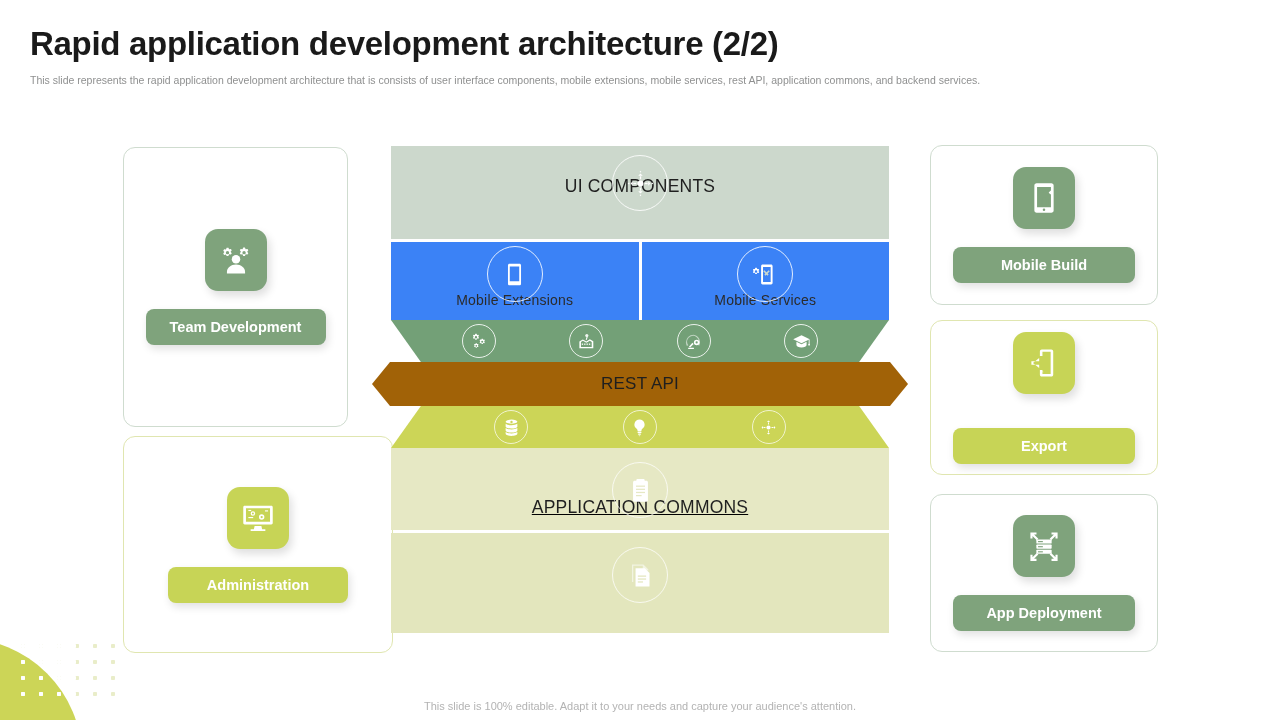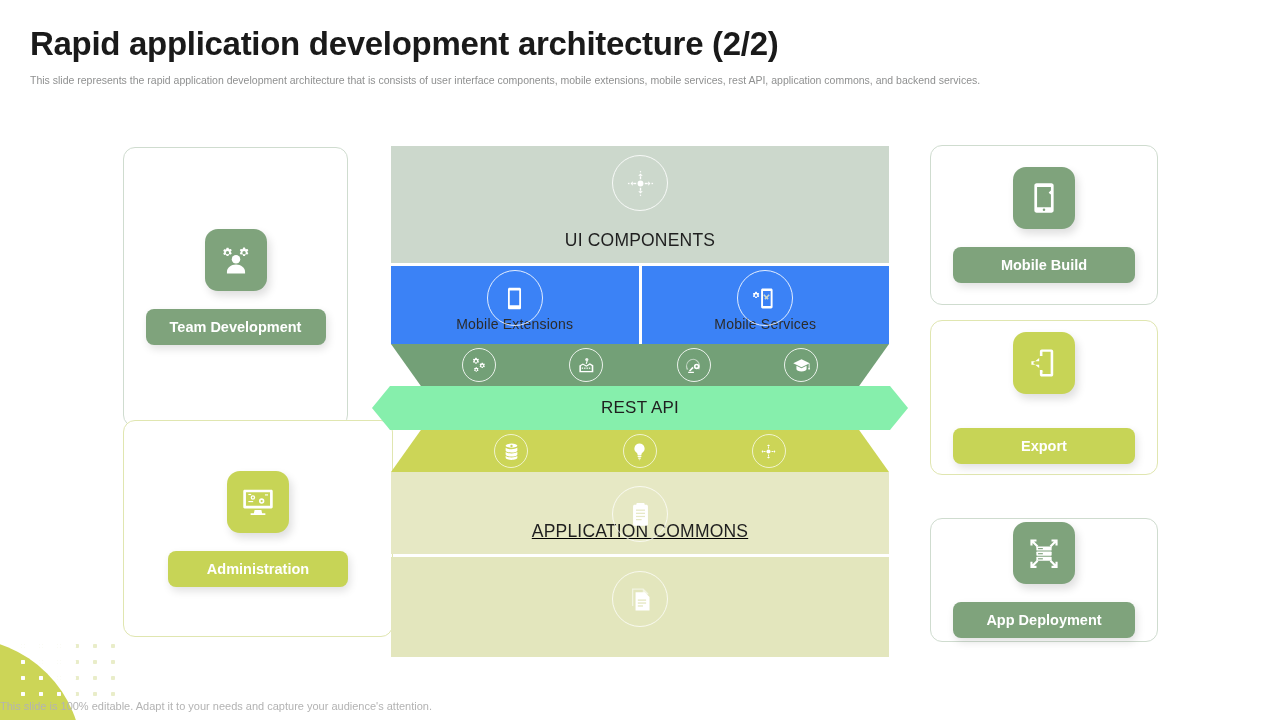--- a/index.html
+++ b/index.html
@@ -73,27 +73,27 @@
     display: flex; align-items: center; justify-content: center;
     color: #ffffff; font-size: 14.5px; font-weight: 700;
     height: 36px;
     box-shadow: 2px 4px 8px rgba(0,0,0,0.12);
   }
   .pill.green { background: #7fa37c; }
   .pill.lime  { background: #c7d456; }
 
   
   #card-team  { left: 123px; top: 147px; width: 225px; height: 280px; }
-  #card-admin { left: 123px; top: 420px; width: 270px; height: 217px; }
+  #card-admin { left: 123px; top: 436px; width: 270px; height: 217px; }
   #card-team .pill, #card-admin .pill { width: 180px; }
 
   
   #card-mobile-build  { left: 930px; top: 145px; width: 228px; height: 160px; justify-content: center; }
   #card-export        { left: 930px; top: 320px; width: 228px; height: 155px; gap: 16px; }
-  #card-app-deploy    { left: 930px; top: 518px; width: 228px; height: 124px; align-items: center; }
+  #card-app-deploy    { left: 930px; top: 494px; width: 228px; height: 158px; align-items: center; }
   #card-mobile-build .pill, #card-export .pill, #card-app-deploy .pill { width: 182px; }
 
   
   #stack { position: absolute; left: 391px; top: 146px; width: 498px; }
 
   .band {
     position: relative;
     display: flex; flex-direction: column;
     align-items: center; justify-content: flex-end;
   }
@@ -107,21 +107,21 @@
     width: 56px; height: 56px; border-radius: 50%;
     border: 1.3px solid rgba(255,255,255,0.85);
     display: flex; align-items: center; justify-content: center;
   }
   .circ svg { width: 27px; height: 27px; fill: #ffffff; }
   .circ.sm { width: 34px; height: 34px; border-width: 1.1px; }
   .circ.sm svg { width: 19px; height: 19px; }
 
   
   #band-ui {
-    height: 117px; background: #ccd8cc;
+    height: 93px; background: #ccd8cc; justify-content: center;
   }
   #band-ui .circ { position: absolute; top: 9px; left: 50%; transform: translateX(-50%); }
 
   
   #row-mobile {
     display: flex; height: 78px; margin-top: 3px;
   }
   #row-mobile > div {
     flex: 1; background: #3b82f6; position: relative;
     display: flex; flex-direction: column; align-items: center; justify-content: flex-end;
@@ -132,21 +132,21 @@
   
   #trap-green {
     height: 42px; background: #73a077;
     clip-path: polygon(0 0, 100% 0, 94% 100%, 6% 100%);
     display: flex; align-items: center; justify-content: space-around;
     padding: 0 34px;
   }
   
   #rest-api {
     position: absolute; left: -19px; width: 536px; height: 44px;
-    background: #86efac;
+    background: #a16207;
     clip-path: polygon(0 50%, 18px 0, calc(100% - 18px) 0, 100% 50%, calc(100% - 18px) 100%, 18px 100%);
     display: flex; align-items: center; justify-content: center;
     margin-top: 0;
     box-shadow: 0 1px 3px rgba(0,0,0,0.05);
   }
   #rest-api .band-label { padding-bottom: 0; font-size: 17px; }
 
   
   #trap-lime {
     height: 42px; background: #ccd557;
@@ -161,21 +161,21 @@
   #band-backend { height: 100px; background: #e3e6bd; margin-top: 3px; }
   #band-commons .circ, #band-backend .circ {
     position: absolute; top: 14px; left: 50%; transform: translateX(-50%);
     border-color: rgba(255,255,255,0.75);
   }
   #band-commons .circ svg, #band-backend .circ svg { fill: #ffffff; }
 
   
   .footer {
     position: absolute; left: 0; right: 0; bottom: 8px;
-    font-size: 11px; color: #b3b3b3;
+    text-align: center; font-size: 11px; color: #b3b3b3;
   }
 </style>
 </head>
 <body>
 
 <div id="slide">
 
   <div class="title">Rapid application development architecture (2/2)</div>
   <div class="subtitle">This slide represents the rapid application development architecture that is consists of user interface components, mobile extensions, mobile services, rest API,  application commons, and backend services.</div>
 

